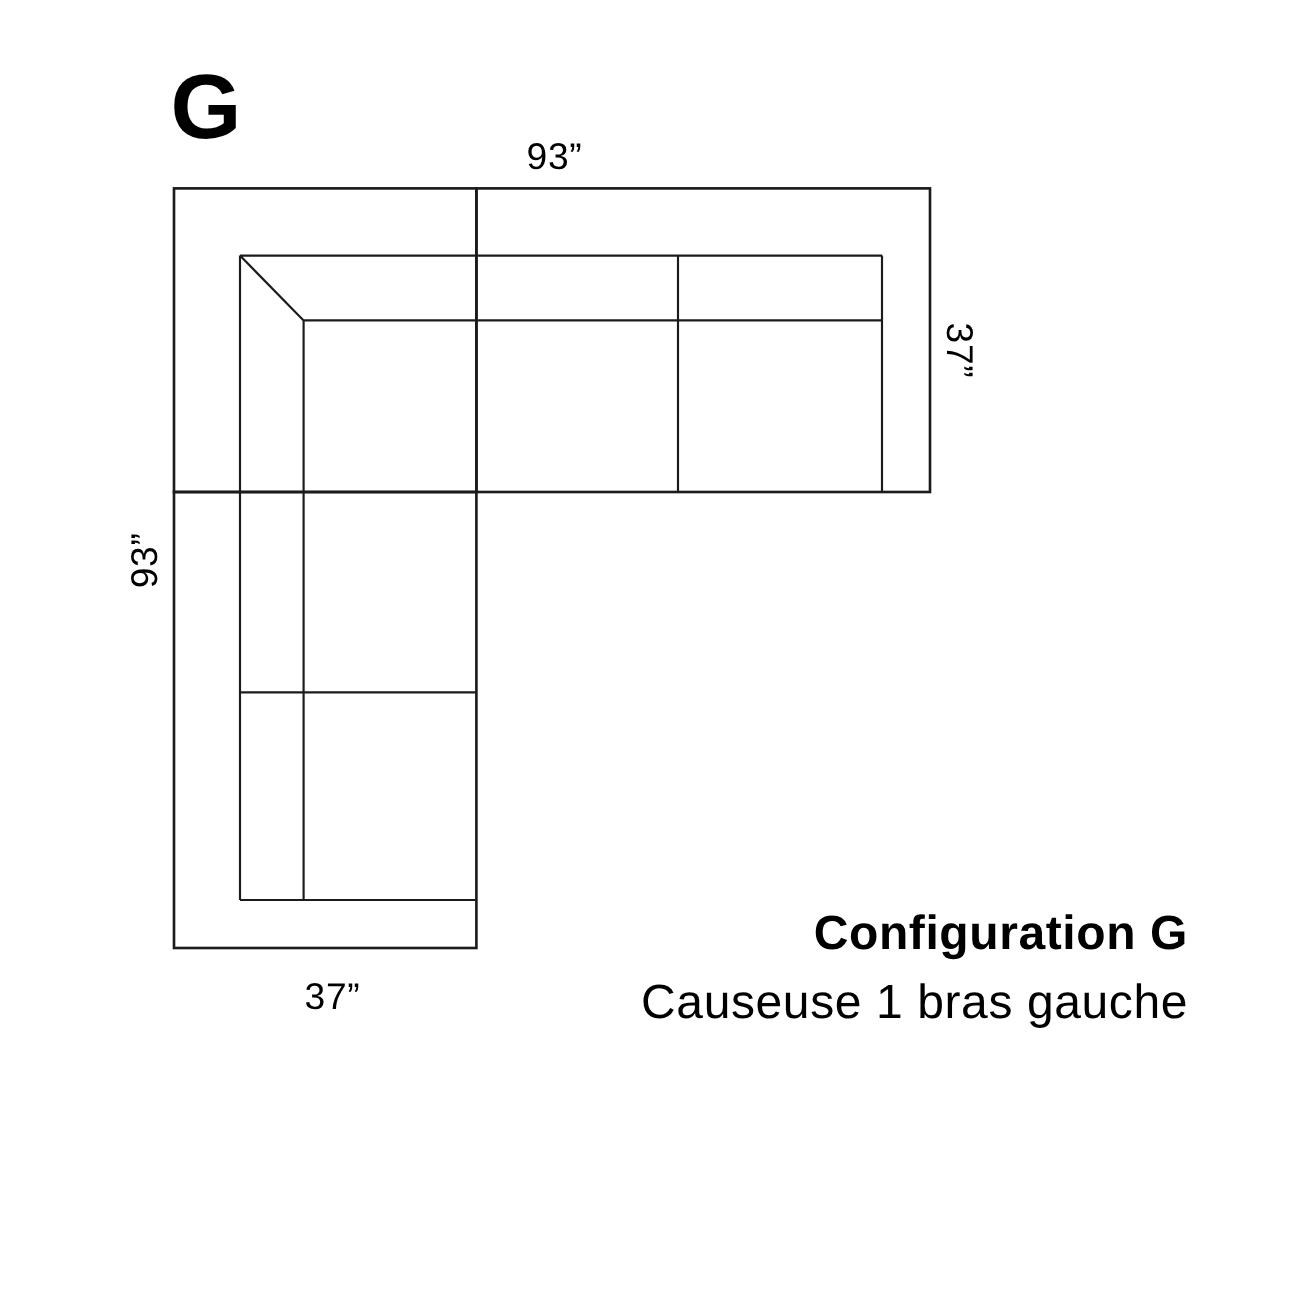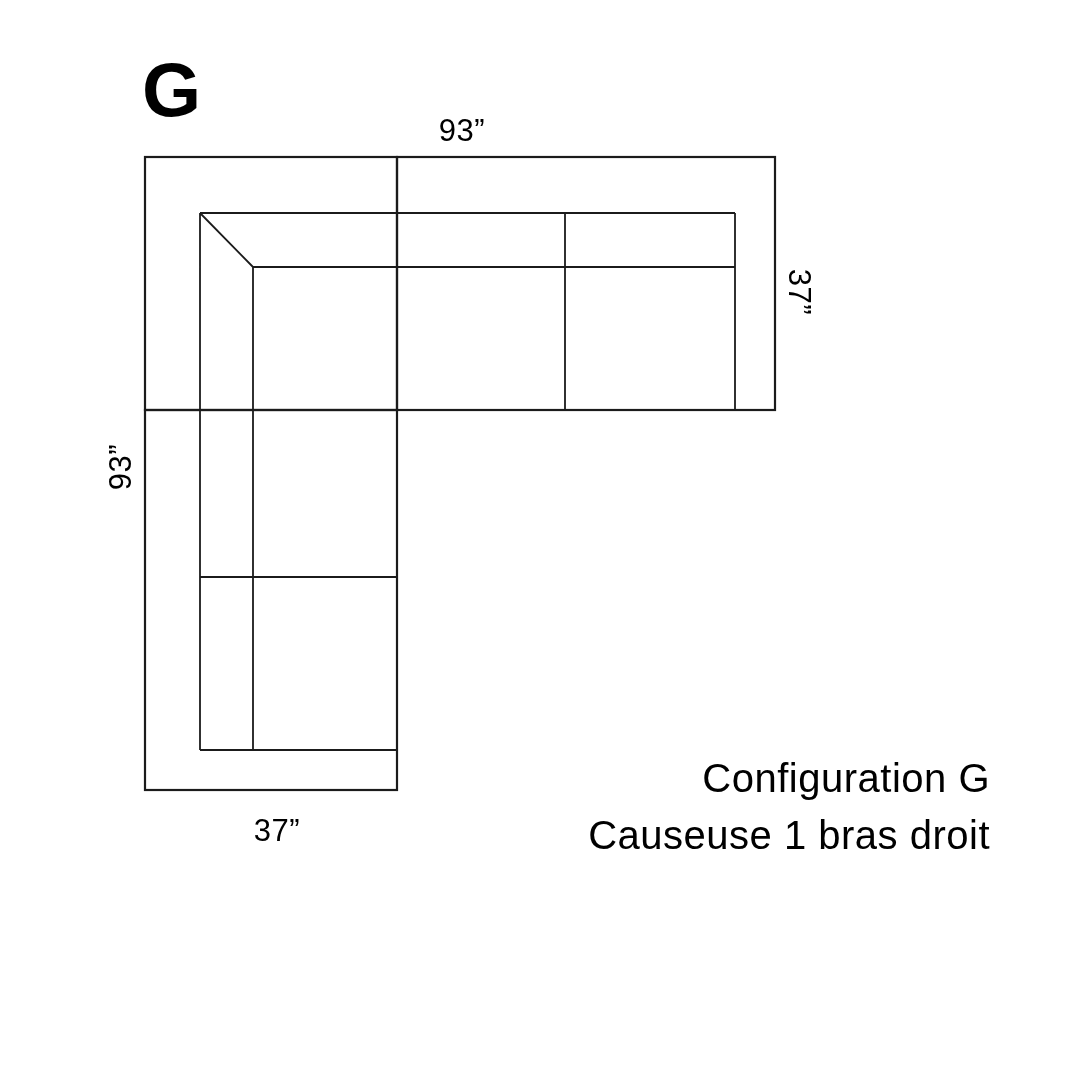--- a/index.html
+++ b/index.html
@@ -62,21 +62,21 @@
     right: 90px;
     top: 750px;
     text-align: right;
     font-size: 40px;
     line-height: 57px;
     letter-spacing: 0.5px;
     color: var(--text, #000);
     white-space: nowrap;
   }
   .caption-title {
-    font-weight: 400;
+    font-weight: 700;
   }
 </style>
 </head>
 <body>
 
 <div class="stage">
 
   <div class="config-letter">G</div>
 
   <svg class="plan" viewBox="0 0 1080 1080" aria-hidden="true">
@@ -99,16 +99,16 @@
   <div class="dim dim-top">93”</div>
 
   <div class="dim dim-right">37”</div>
 
   <div class="dim dim-left">93”</div>
 
   <div class="dim dim-bottom">37”</div>
 
   <div class="caption">
     <div class="caption-title">Configuration G</div>
-    <div class="caption-line">Causeuse 1 bras droit</div>
+    <div class="caption-line">Causeuse 1 bras gauche</div>
   </div>
 
 </div>
 
 </body></html>

